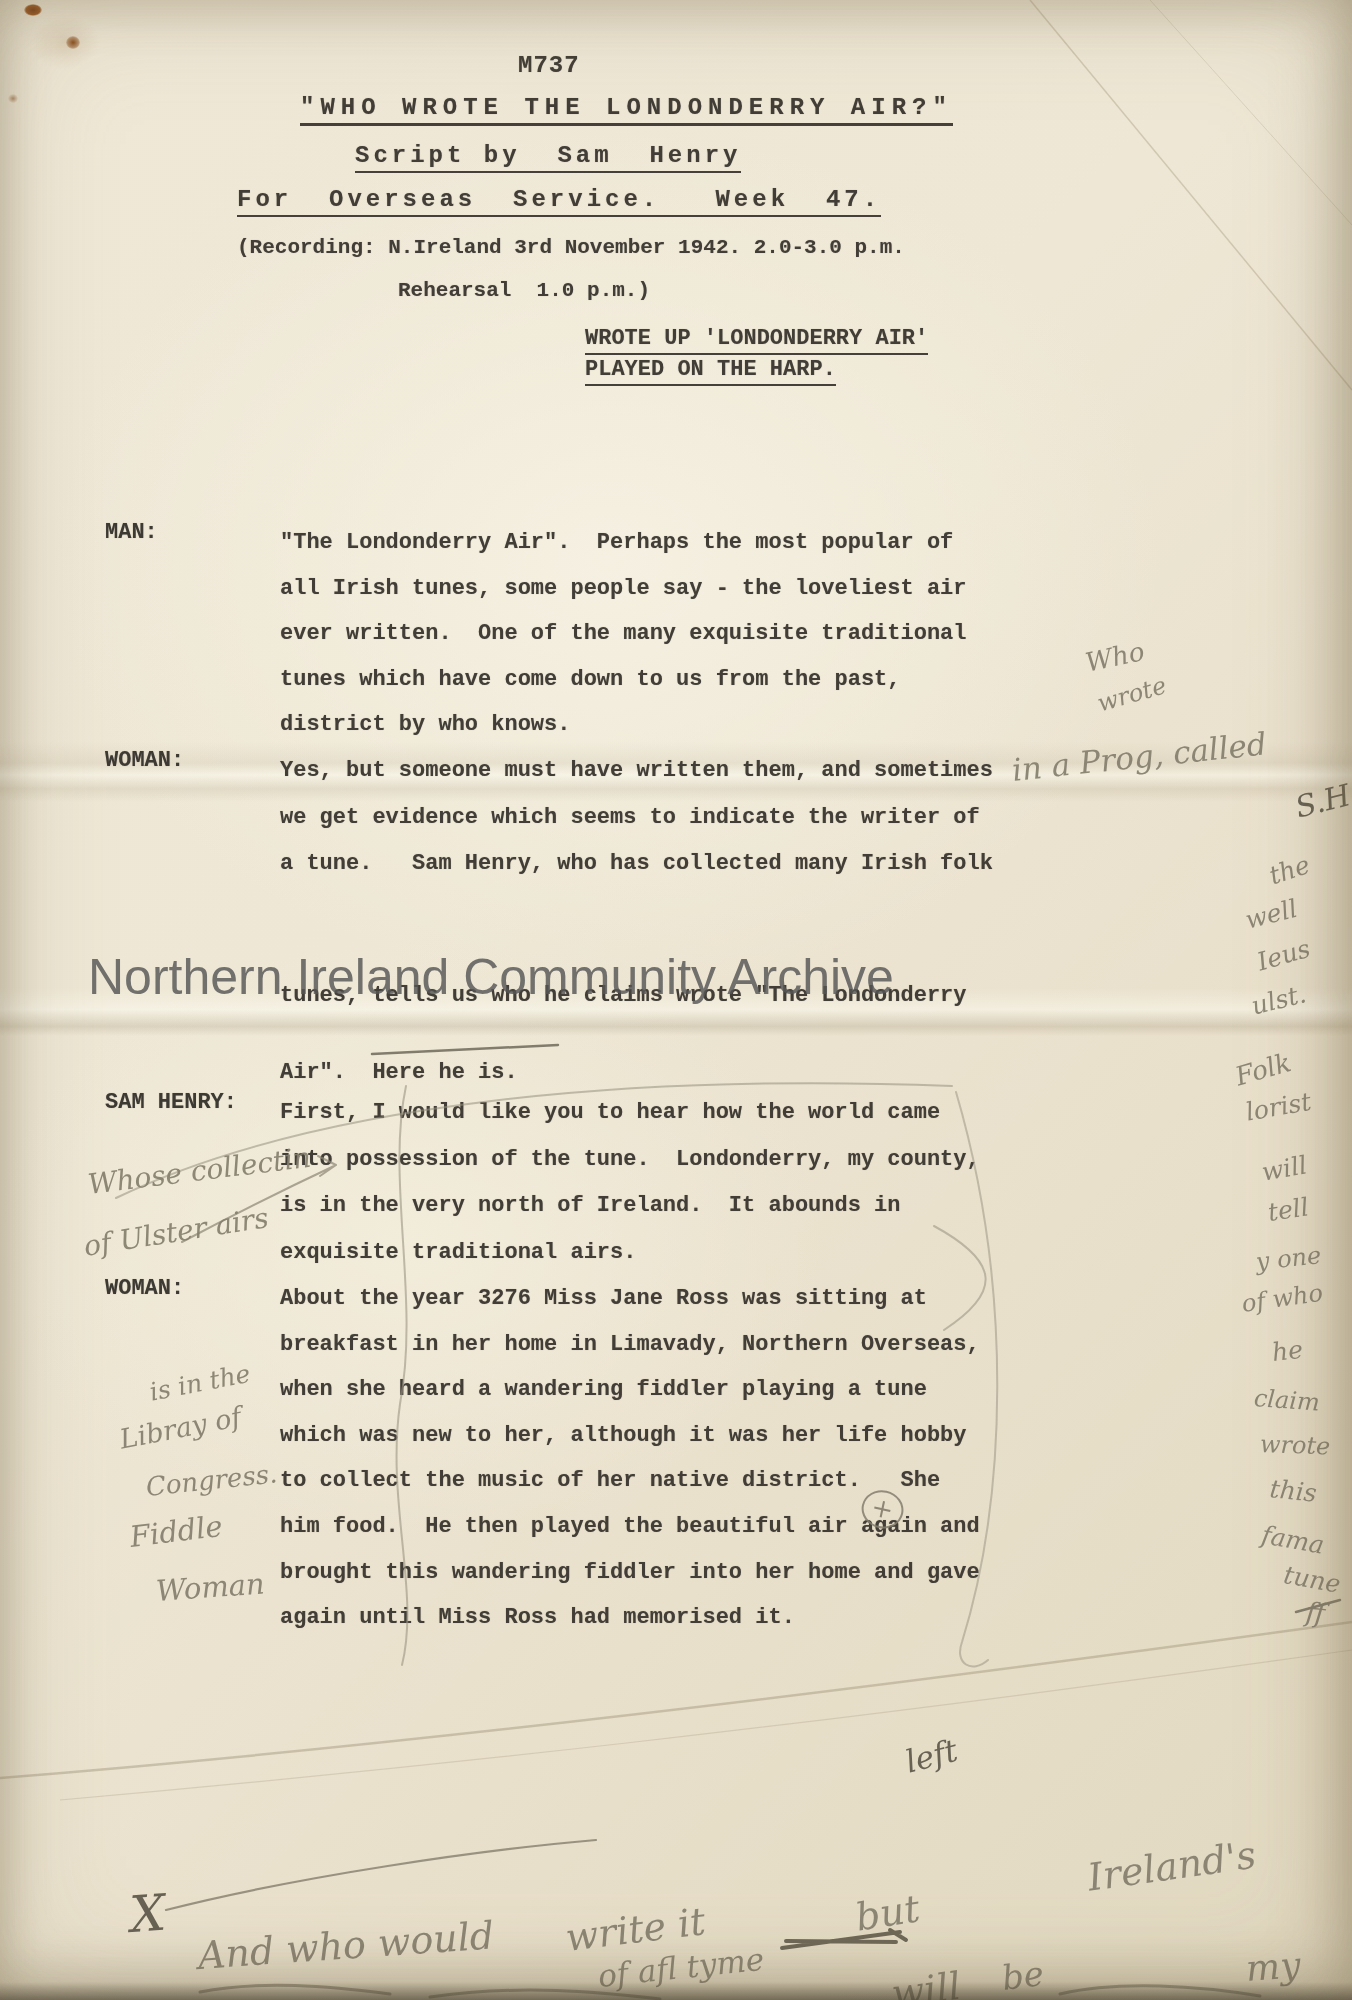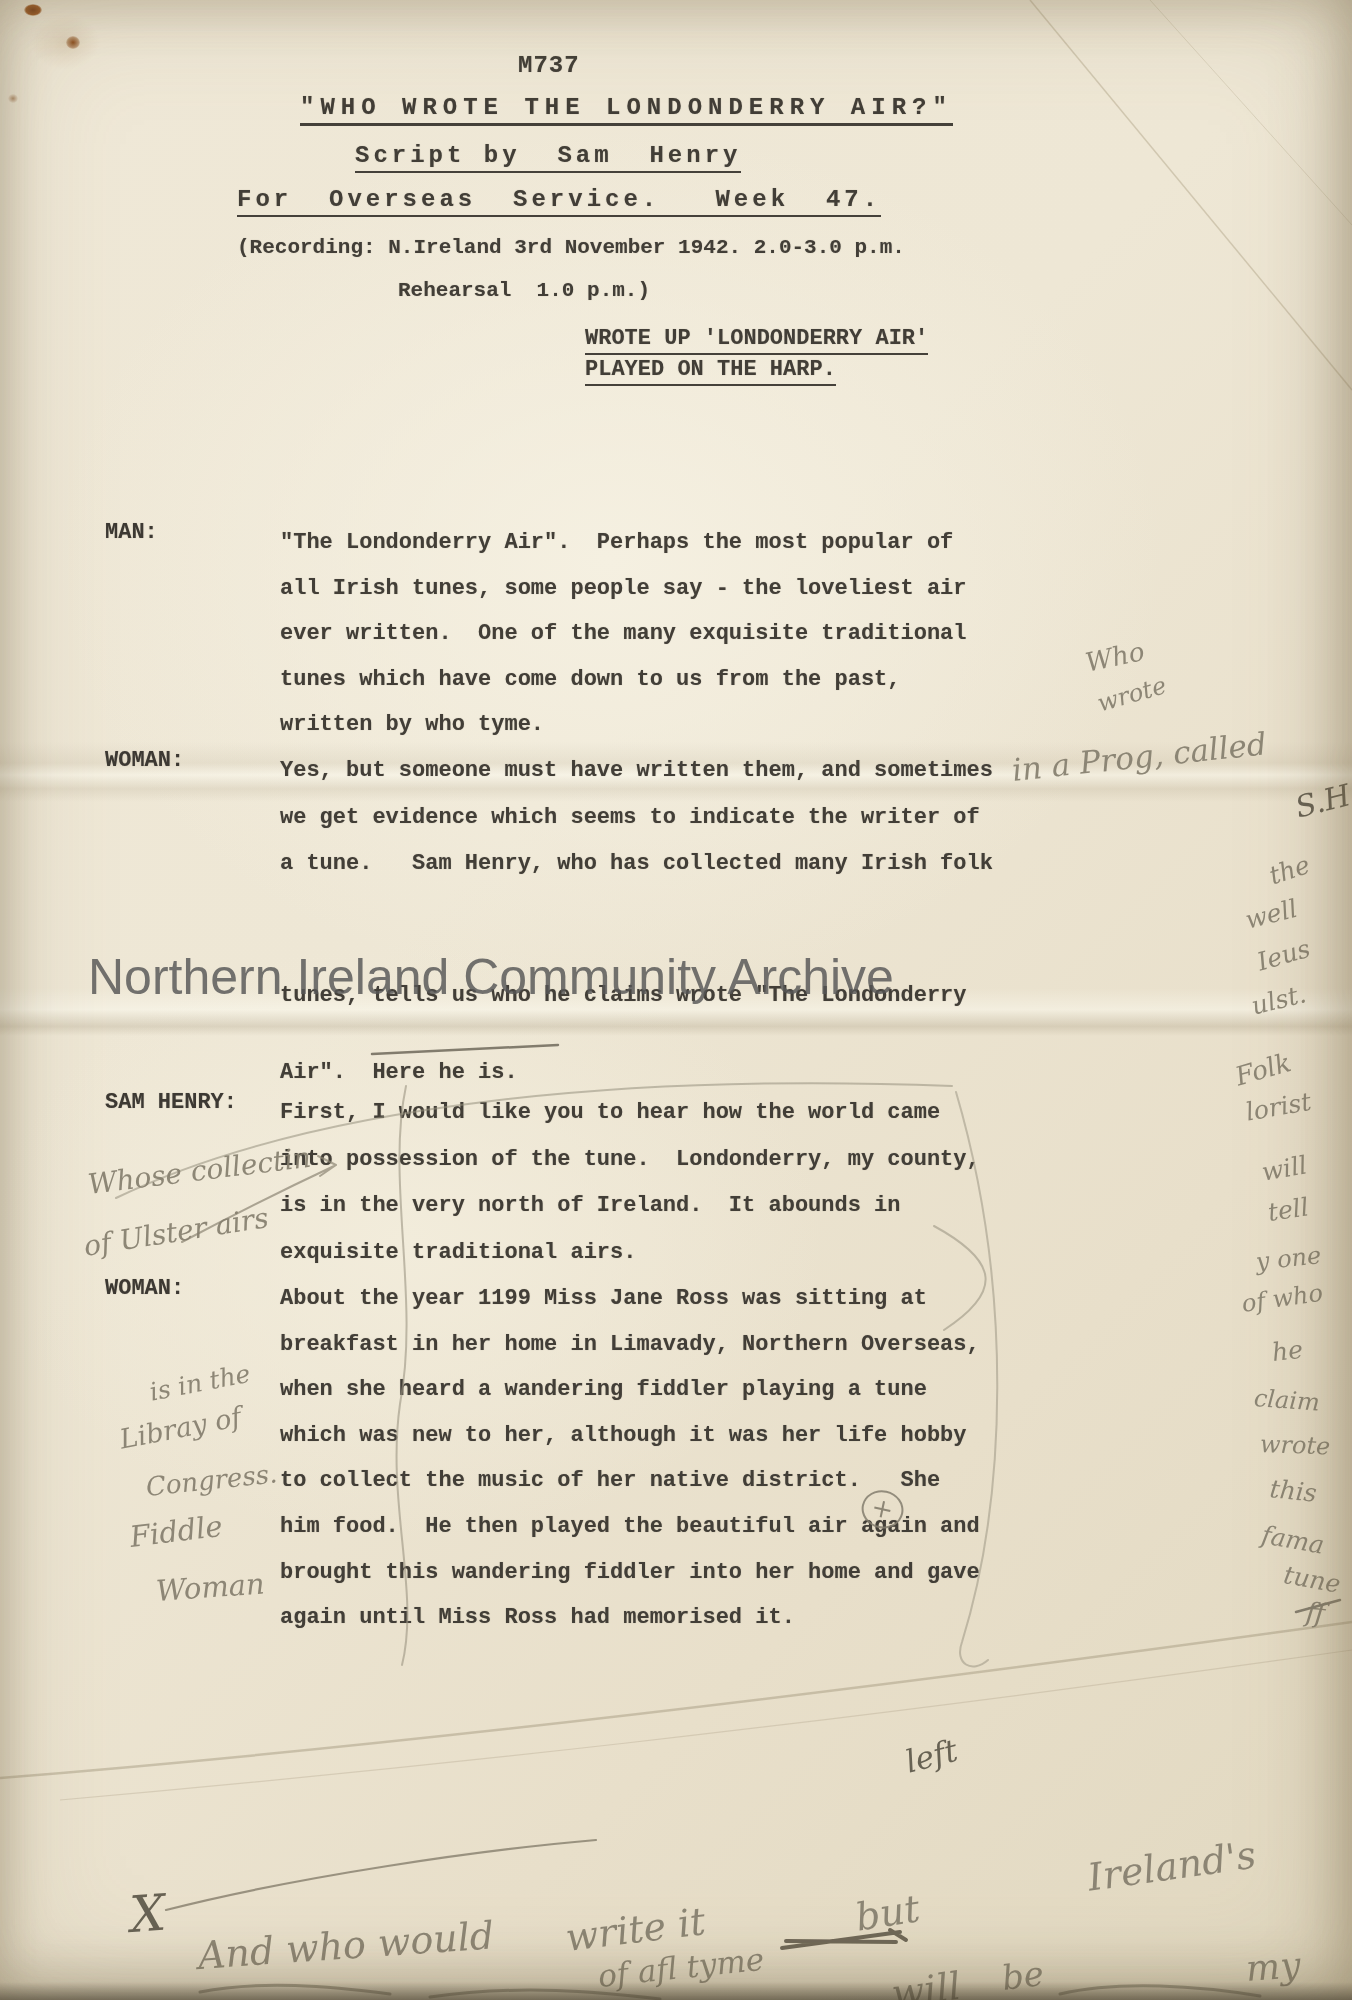--- a/index.html
+++ b/index.html
@@ -80,21 +80,21 @@
   <div class="typed stage2"><span class="u">PLAYED ON THE HARP.</span></div>
 
   <div id="dialogue">
       <div class="para" style="top: 520px;">
         <div class="speaker">MAN:</div>
         <div class="lines">
           <div class="tline" style="line-height: 45.5px;">"The Londonderry Air".  Perhaps the most popular of</div>
           <div class="tline" style="line-height: 45.5px;">all Irish tunes, some people say - the loveliest air</div>
           <div class="tline" style="line-height: 45.5px;">ever written.  One of the many exquisite traditional</div>
           <div class="tline" style="line-height: 45.5px;">tunes which have come down to us from the past,</div>
-          <div class="tline" style="line-height: 45.5px;">written by who tyme.</div>
+          <div class="tline" style="line-height: 45.5px;">district by who knows.</div>
         </div>
       </div>
       <div class="para" style="top: 748px;">
         <div class="speaker">WOMAN:</div>
         <div class="lines">
           <div class="tline" style="line-height: 46.5px;">Yes, but someone must have written them, and sometimes</div>
           <div class="tline" style="line-height: 46.5px;">we get evidence which seems to indicate the writer of</div>
           <div class="tline" style="line-height: 46.5px;">a tune.   Sam Henry, who has collected many Irish folk</div>
         </div>
       </div>
@@ -110,21 +110,21 @@
         <div class="lines">
           <div class="tline" style="line-height: 46.5px;">First, I would like you to hear how the world came</div>
           <div class="tline" style="line-height: 46.5px;">into possession of the tune.  Londonderry, my county,</div>
           <div class="tline" style="line-height: 46.5px;">is in the very north of Ireland.  It abounds in</div>
           <div class="tline" style="line-height: 46.5px;">exquisite traditional airs.</div>
         </div>
       </div>
       <div class="para" style="top: 1276px;">
         <div class="speaker">WOMAN:</div>
         <div class="lines">
-          <div class="tline" style="line-height: 45.6px;">About the year 1199 Miss Jane Ross was sitting at</div>
+          <div class="tline" style="line-height: 45.6px;">About the year 3276 Miss Jane Ross was sitting at</div>
           <div class="tline" style="line-height: 45.6px;">breakfast in her home in Limavady, Northern Overseas,</div>
           <div class="tline" style="line-height: 45.6px;">when she heard a wandering fiddler playing a tune</div>
           <div class="tline" style="line-height: 45.6px;">which was new to her, although it was her life hobby</div>
           <div class="tline" style="line-height: 45.6px;">to collect the music of her native district.   She</div>
           <div class="tline" style="line-height: 45.6px;">him food.  He then played the beautiful air again and</div>
           <div class="tline" style="line-height: 45.6px;">brought this wandering fiddler into her home and gave</div>
           <div class="tline" style="line-height: 45.6px;">again until Miss Ross had memorised it.</div>
         </div>
       </div>
     </div>

